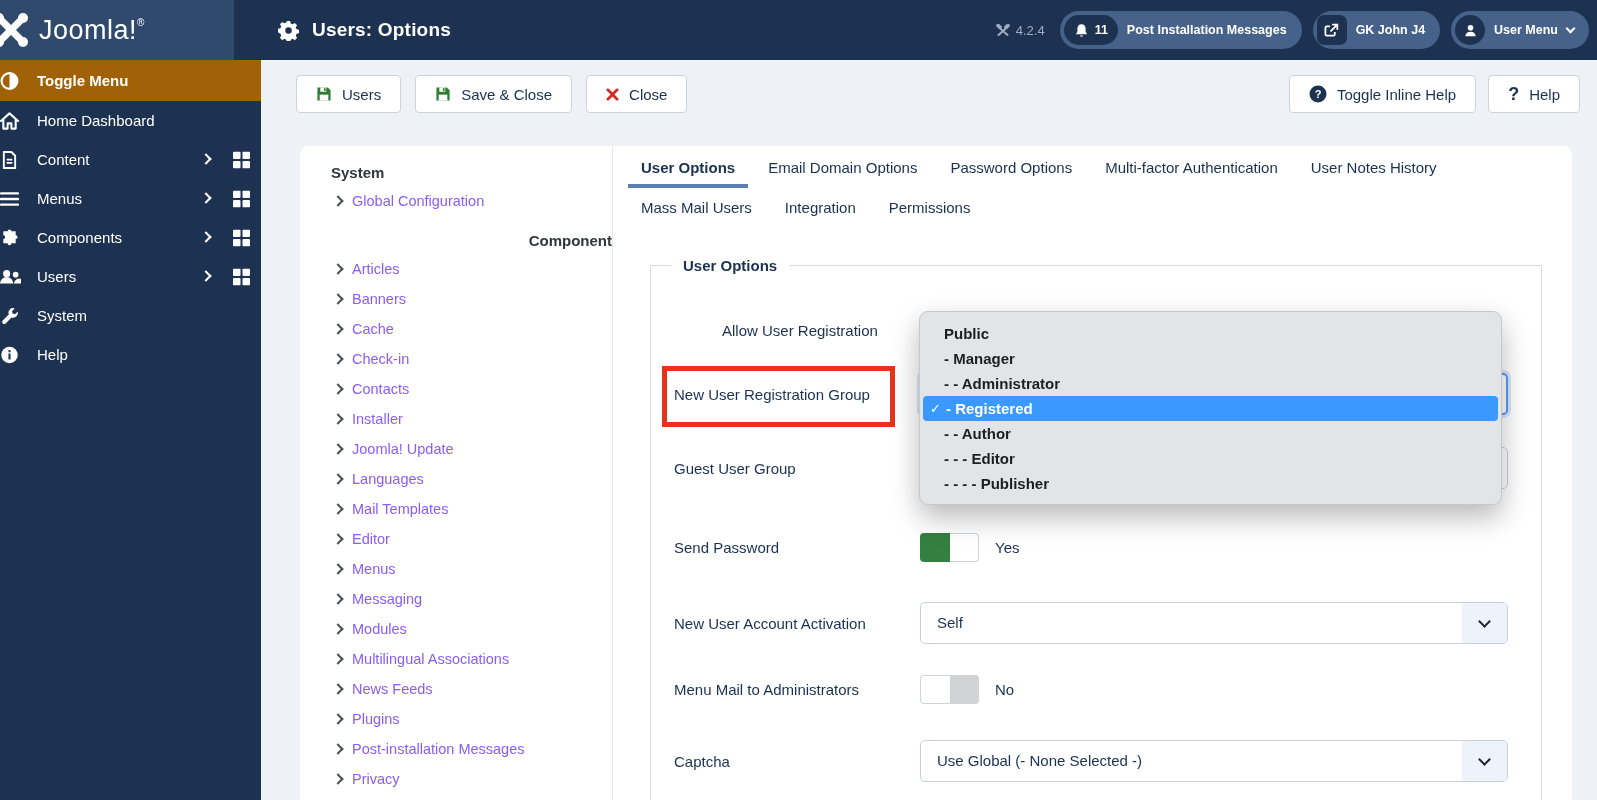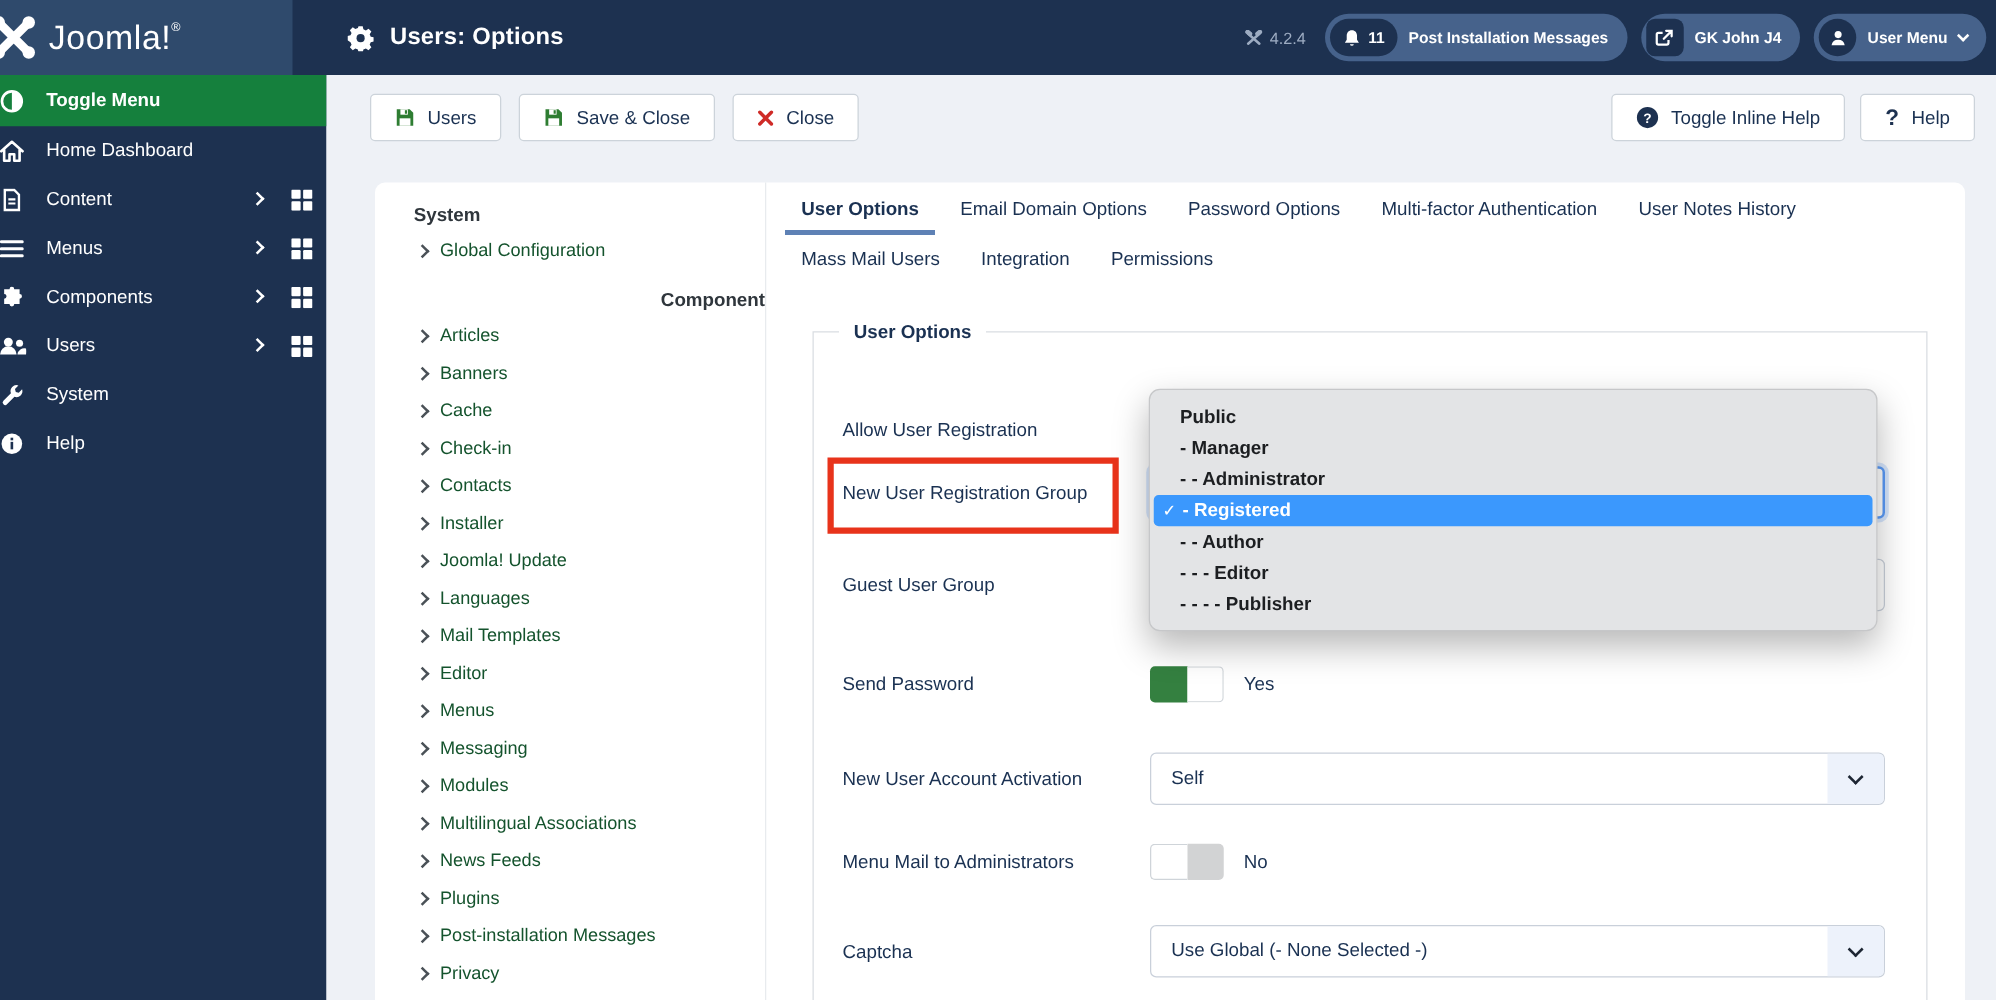--- a/index.html
+++ b/index.html
@@ -26,21 +26,21 @@
   .pill-badge.compact{width:30px;padding:0;}
   .pill-badge.square{border-radius:7px;}
   .chev{display:inline-block;width:8px;height:8px;border-right:2.4px solid currentColor;
         border-top:2.4px solid currentColor;transform:rotate(45deg);}
   .chev.down{transform:rotate(135deg);margin-top:-4px;}
 
   
   .sidebar{position:absolute;left:0;top:60px;width:261px;height:740px;background:#1d3150;z-index:10;}
   .sb-item{position:relative;height:39px;display:flex;align-items:center;color:#fff;font-size:15px;
            font-weight:500;padding-left:37px;cursor:pointer;overflow:hidden;}
-  .sb-item.active{height:41px;background:#15803d;font-weight:600;}
+  .sb-item.active{height:41px;background:#a16207;font-weight:600;}
   .sb-icon{position:absolute;left:-5px;top:50%;transform:translateY(-50%);width:28px;display:flex;justify-content:center;color:#fff;}
   .sb-chev{position:absolute;right:51px;top:50%;margin-top:-5px;color:#fff;}
   .sb-grid{position:absolute;right:11px;top:50%;transform:translateY(-50%);color:#fff;display:flex;}
 
   
   .main{position:absolute;left:261px;top:60px;width:1336px;height:740px;background:#eef1f6;}
 
   
   .toolbar{position:absolute;left:0;top:0;width:100%;height:70px;}
   .tb-left{position:absolute;left:35px;top:15px;display:flex;gap:14px;}
@@ -49,21 +49,21 @@
           border:1px solid #ccd3da;border-radius:4px;font-size:15px;color:#1a3152;cursor:pointer;
           font-family:inherit;font-weight:400;}
   .q-help{font-size:18px;font-weight:700;color:#1d3150;}
 
   
   .card{position:absolute;left:39px;top:86px;width:1272px;height:730px;background:#fff;border-radius:8px;
         display:flex;z-index:1;}
   .tree{width:313px;border-right:1px solid #e8ebee;padding-top:14px;flex:0 0 auto;}
   .tree-h{padding-left:31px;font-size:15px;font-weight:700;color:#2f363c;height:26px;line-height:26px;}
   .tree-h.gap{margin-top:12px;text-align:right;}
-  .titem{position:relative;height:30px;line-height:30px;padding-left:52px;font-size:14.5px;color:#14532d;cursor:pointer;}
+  .titem{position:relative;height:30px;line-height:30px;padding-left:52px;font-size:14.5px;color:#8b5cf6;cursor:pointer;}
   .titem .chev{position:absolute;left:34px;top:11px;color:#4a5157;}
 
   .panel{position:relative;flex:1;}
   .tabs-row{display:flex;padding-left:15px;margin-top:4px;}
   .tabs-row.second{margin-top:2px;}
   .tab{height:38px;display:flex;align-items:center;padding:0 13px;margin-right:7px;font-size:15px;
        color:#1a3152;cursor:pointer;border-bottom:4px solid transparent;}
   .tab.active{font-weight:700;border-bottom-color:#5e81b5;}
 
   
@@ -353,21 +353,21 @@
         </nav>
         <nav class="tabs-row second">
           <span class="tab">Mass Mail Users</span>
           <span class="tab">Integration</span>
           <span class="tab">Permissions</span>
         </nav>
 
         <fieldset class="ofs">
           <legend>User Options</legend>
 
-          <div class="frow" style="top:48px;">
+          <div class="frow" style="top:34px;margin-left:48px;">
             <span class="flabel">Allow User Registration</span>
           </div>
 
           <div class="frow" style="top:98px;">
             <span class="flabel">New User Registration Group</span>
             <div class="fctrl">
               <div class="selbox focus"></div>
             </div>
           </div>
 

